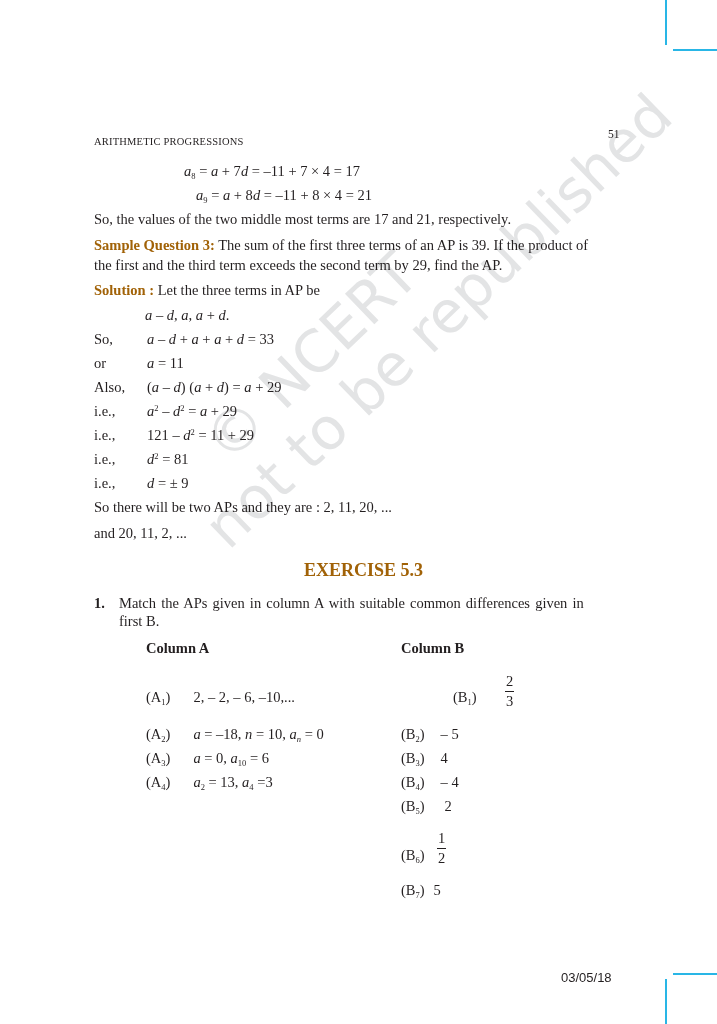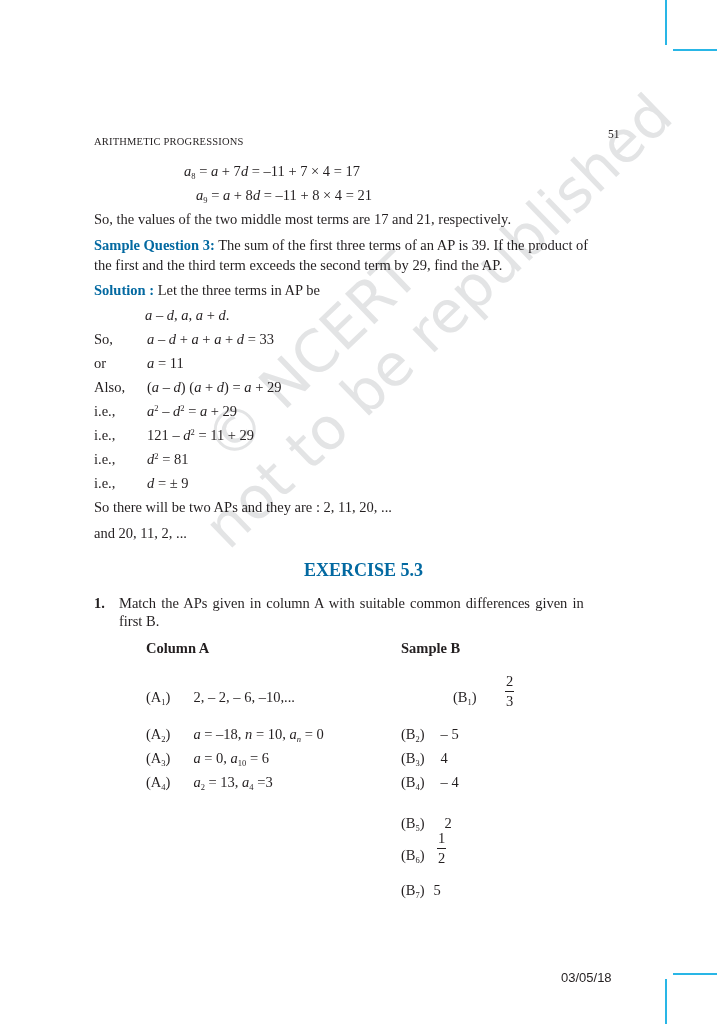--- a/index.html
+++ b/index.html
@@ -10,21 +10,21 @@
   }
   .crop { position: absolute; background: #29b6e6; }
   .abs { position: absolute; white-space: nowrap; }
   .running-head { font-size: 10.5px; letter-spacing: 0.2px; }
   .pg { font-size: 11.5px; }
   .t { font-size: 14.5px; line-height: 18px; }
   i { font-style: italic; }
   sub, sup { font-size: 8.5px; line-height: 0; }
   sub { vertical-align: -3px; }
   sup { vertical-align: 5px; }
-  .accent { color: #0369a1; font-weight: bold; }
+  .accent { color: #a16207; font-weight: bold; }
   .bold { font-weight: bold; }
   .lbl { display: inline-block; width: 53px; }
   .frac { display: inline-flex; flex-direction: column; align-items: center; vertical-align: middle; font-size: 14.5px; line-height: 17px; }
   .frac .num { border-bottom: 1px solid #231f20; padding: 0 1px 1px; }
   .frac .den { padding-top: 1px; }
   .watermark {
     position: absolute; left: 150px; top: 470px; width: 520px;
     transform: rotate(-44deg); transform-origin: left top;
     color: #e3e4e5; font-family: "DejaVu Sans", "Liberation Sans", sans-serif;
     font-size: 58px; line-height: 62px; pointer-events: none; z-index: 0;
@@ -94,21 +94,21 @@
   <div class="abs t" style="left:94px;top:498px;">So there will be two APs and they are : 2, 11, 20, ...</div>
   <div class="abs t" style="left:94px;top:524px;">and  20, 11, 2, ...</div>
 
   <div class="abs t accent" style="left:304px;top:561px;font-size:18px;">EXERCISE 5.3</div>
 
   <div class="abs t bold" style="left:94px;top:594px;">1.</div>
   <div class="abs t" style="left:119px;top:594px;word-spacing:1.5px;">Match the APs  given in column A with suitable common differences given in</div>
   <div class="abs t" style="left:119px;top:612px;">first B.</div>
 
   <div class="abs t bold" style="left:146px;top:639px;">Column A</div>
-  <div class="abs t bold" style="left:401px;top:639px;">Sample B</div>
+  <div class="abs t bold" style="left:401px;top:639px;">Column B</div>
 
   <div class="abs t" style="left:146px;top:688px;">
     (<span>A</span><sub>1</sub>)<span style="display:inline-block;width:23px;"></span><span>2, – 2, – 6, –10,...</span>
   </div>
   <div class="abs t" style="left:146px;top:725px;">
     (<span>A</span><sub>2</sub>)<span style="display:inline-block;width:23px;"></span><i>a</i> = –18, <i>n</i> = 10, <i>a</i><sub><i>n</i></sub> = 0
   </div>
   <div class="abs t" style="left:146px;top:749px;">
     (<span>A</span><sub>3</sub>)<span style="display:inline-block;width:23px;"></span><i>a</i> = 0, <i>a</i><sub>10</sub> = 6
   </div>
@@ -128,21 +128,21 @@
 
   <div class="abs t" style="left:401px;top:725px;">
     (<span>B</span><sub>2</sub>)<span style="display:inline-block;width:16px;"></span><span>– 5</span>
   </div>
   <div class="abs t" style="left:401px;top:749px;">
     (<span>B</span><sub>3</sub>)<span style="display:inline-block;width:16px;"></span><span>4</span>
   </div>
   <div class="abs t" style="left:401px;top:773px;">
     (<span>B</span><sub>4</sub>)<span style="display:inline-block;width:16px;"></span><span>– 4</span>
   </div>
-  <div class="abs t" style="left:401px;top:814px;text-align:center;">
+  <div class="abs t" style="left:401px;top:797px;text-align:center;">
     (<span>B</span><sub>5</sub>)<span style="display:inline-block;width:20px;"></span><span>2</span>
   </div>
   <div class="abs t" style="left:401px;top:846px;">
     (<span>B</span><sub>6</sub>)
   </div>
   <div class="abs" style="left:437px;top:830px;">
     <span class="frac">
         <span class="num">1</span>
         <span class="den">2</span>
       </span>

